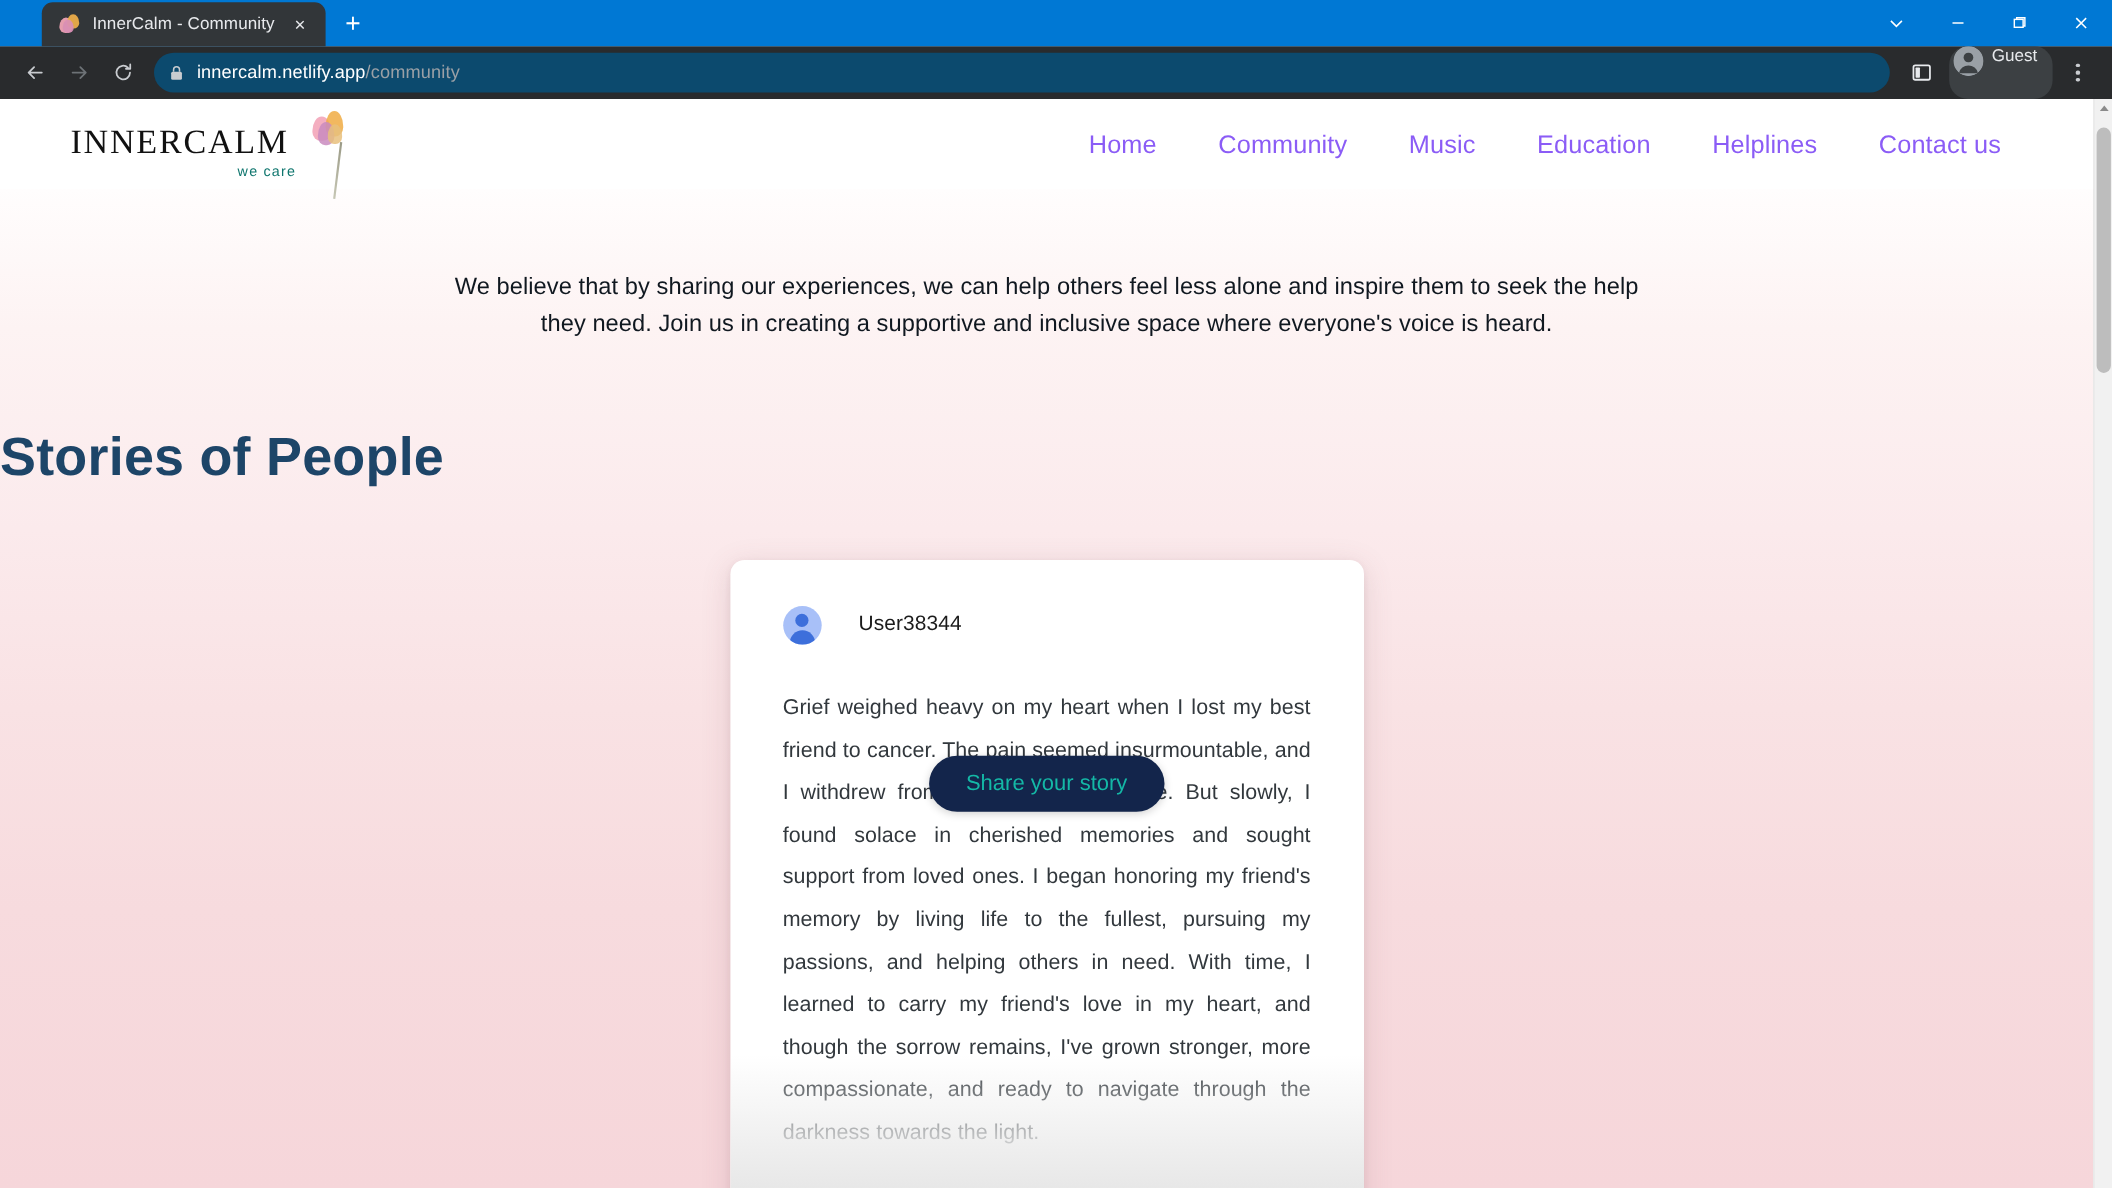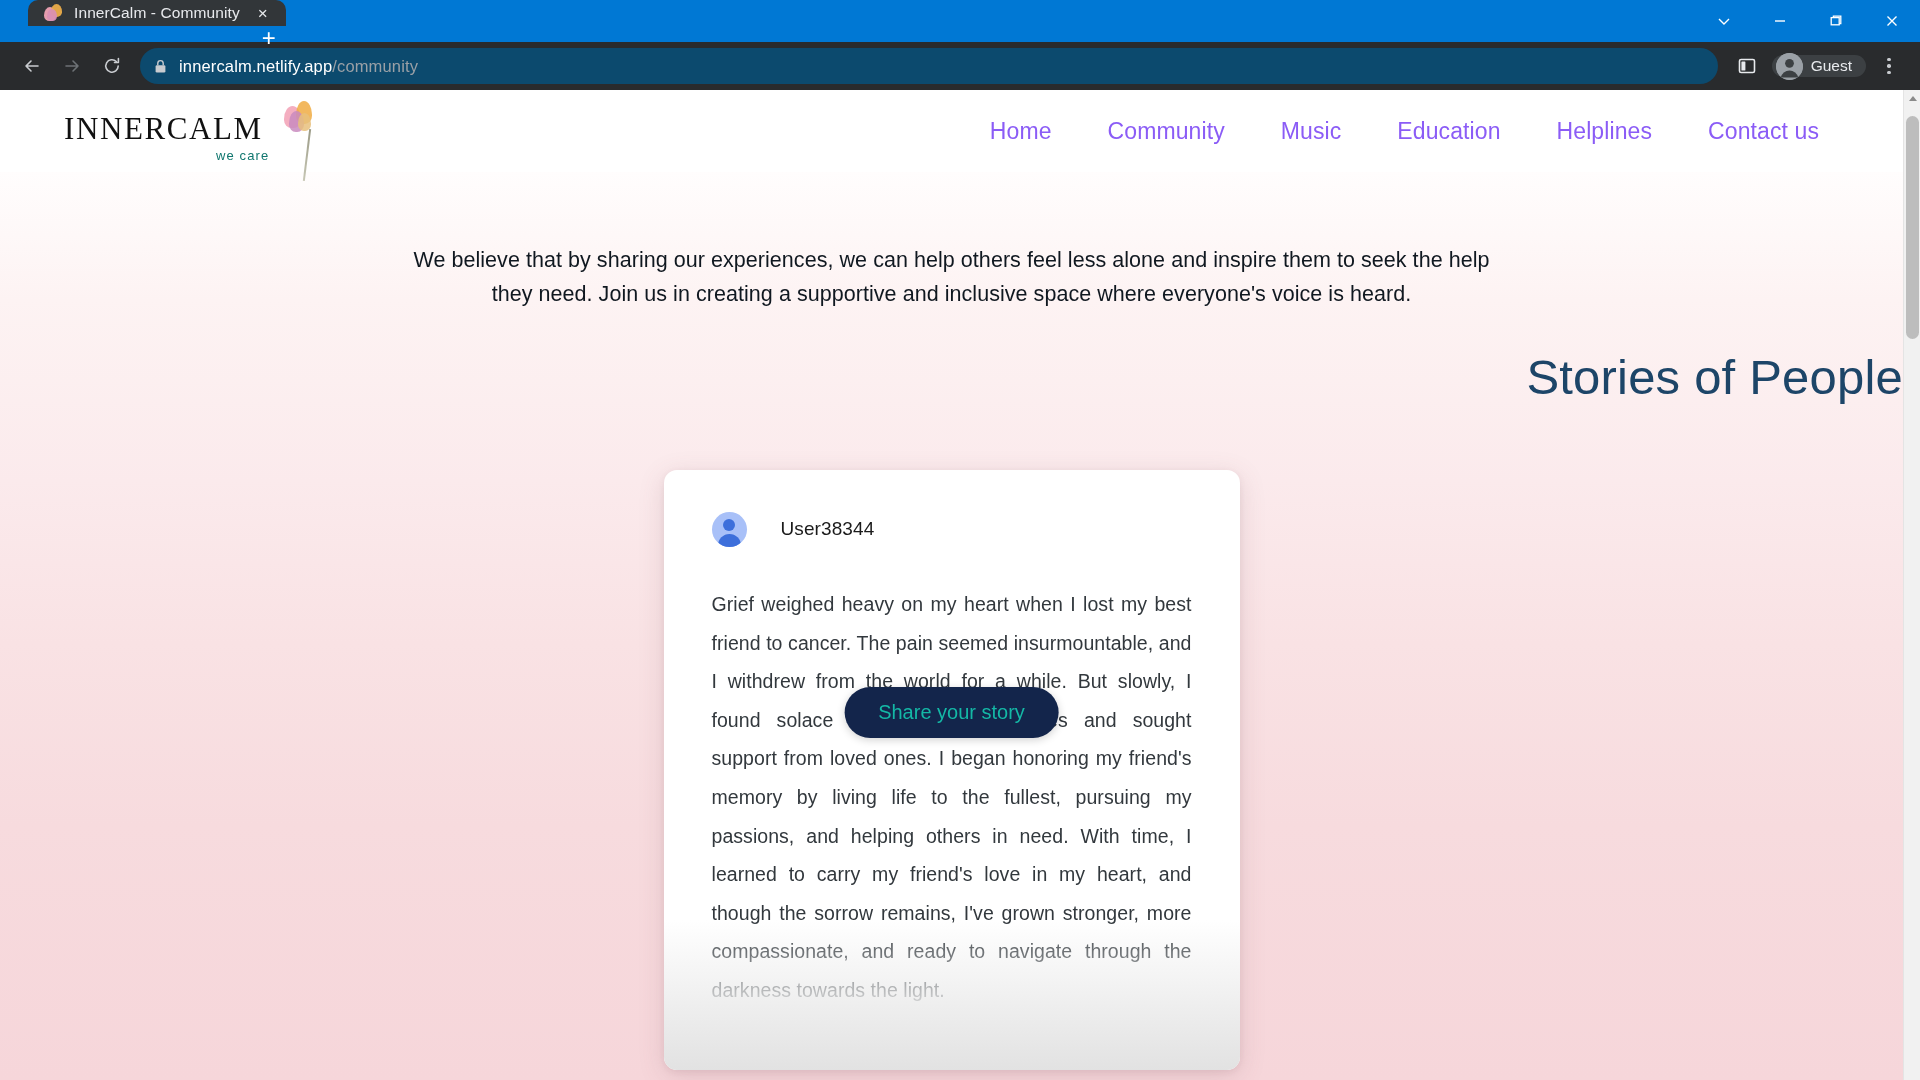--- a/index.html
+++ b/index.html
@@ -14,21 +14,21 @@
   .browser { width: 1920px; height: 1080px; display: flex; flex-direction: column; }
 
   .titlebar {
     height: 42px;
     background: #0078d4;
     display: flex;
     align-items: flex-end;
     position: relative;
     flex: 0 0 42px;
   }
-  .tabstrip { display: flex; align-items: flex-end; height: 42px; padding-left: 28px; flex-direction: column; }
+  .tabstrip { display: flex; align-items: flex-end; height: 42px; padding-left: 38px; }
   .tab {
     height: 40px;
     min-width: 255px;
     background: #323639;
     border-radius: 10px 10px 0 0;
     display: flex;
     align-items: center;
     padding: 0 10px 0 16px;
     gap: 10px;
     position: relative;
@@ -104,24 +104,24 @@
   }
   .lock { flex: 0 0 14px; color: #c9ccd0; display:flex; }
   .url { font-size: 16.5px; color: #ffffff; white-space: nowrap; letter-spacing: .15px; }
   .url .path { color: #9aa0a6; }
   .tb-right { display: flex; align-items: center; gap: 4px; }
   .sidepanel-btn {
     width: 34px; height: 34px;
     display: flex; align-items: center; justify-content: center;
   }
   .profile-pill {
-    height: 22px;
+    height: 48px;
     background: #3c4043;
     border-radius: 17px;
-    display: flex; align-items: center;
+    display: flex; 
     padding: 0 14px 0 4px; gap: 8px;
     margin-left: 4px;
   }
   .profile-pill .avatar-sm {
     width: 27px; height: 27px; border-radius: 50%;
     background: #9aa0a6;
     display: flex; align-items: flex-end; justify-content: center;
     overflow: hidden;
   }
   .profile-pill .guest-label { color: #e8eaed; font-size: 15.5px; }
@@ -215,25 +215,25 @@
   .intro {
     width: 1110px;
     margin: 72px auto 0;
     text-align: center;
     font-size: 21.5px;
     line-height: 1.58;
     color: #101820;
     letter-spacing: .05px;
   }
   .stories-title {
-    text-align: right;
-    margin-top: 37px;
+    text-align: left;
+    margin-top: 76px;
     font-size: 49px;
     color: #1d4568;
-    font-weight: 400;
+    font-weight: 700;
     letter-spacing: .2px;
   }
   .card {
     width: 576px;
     margin: 65px auto 0;
     background: #ffffff;
     border-radius: 13px;
     box-shadow: 0 6px 26px rgba(120,80,90,.17), 0 2px 6px rgba(120,80,90,.09);
     padding: 42px 48px 0 48px;
     position: relative;

